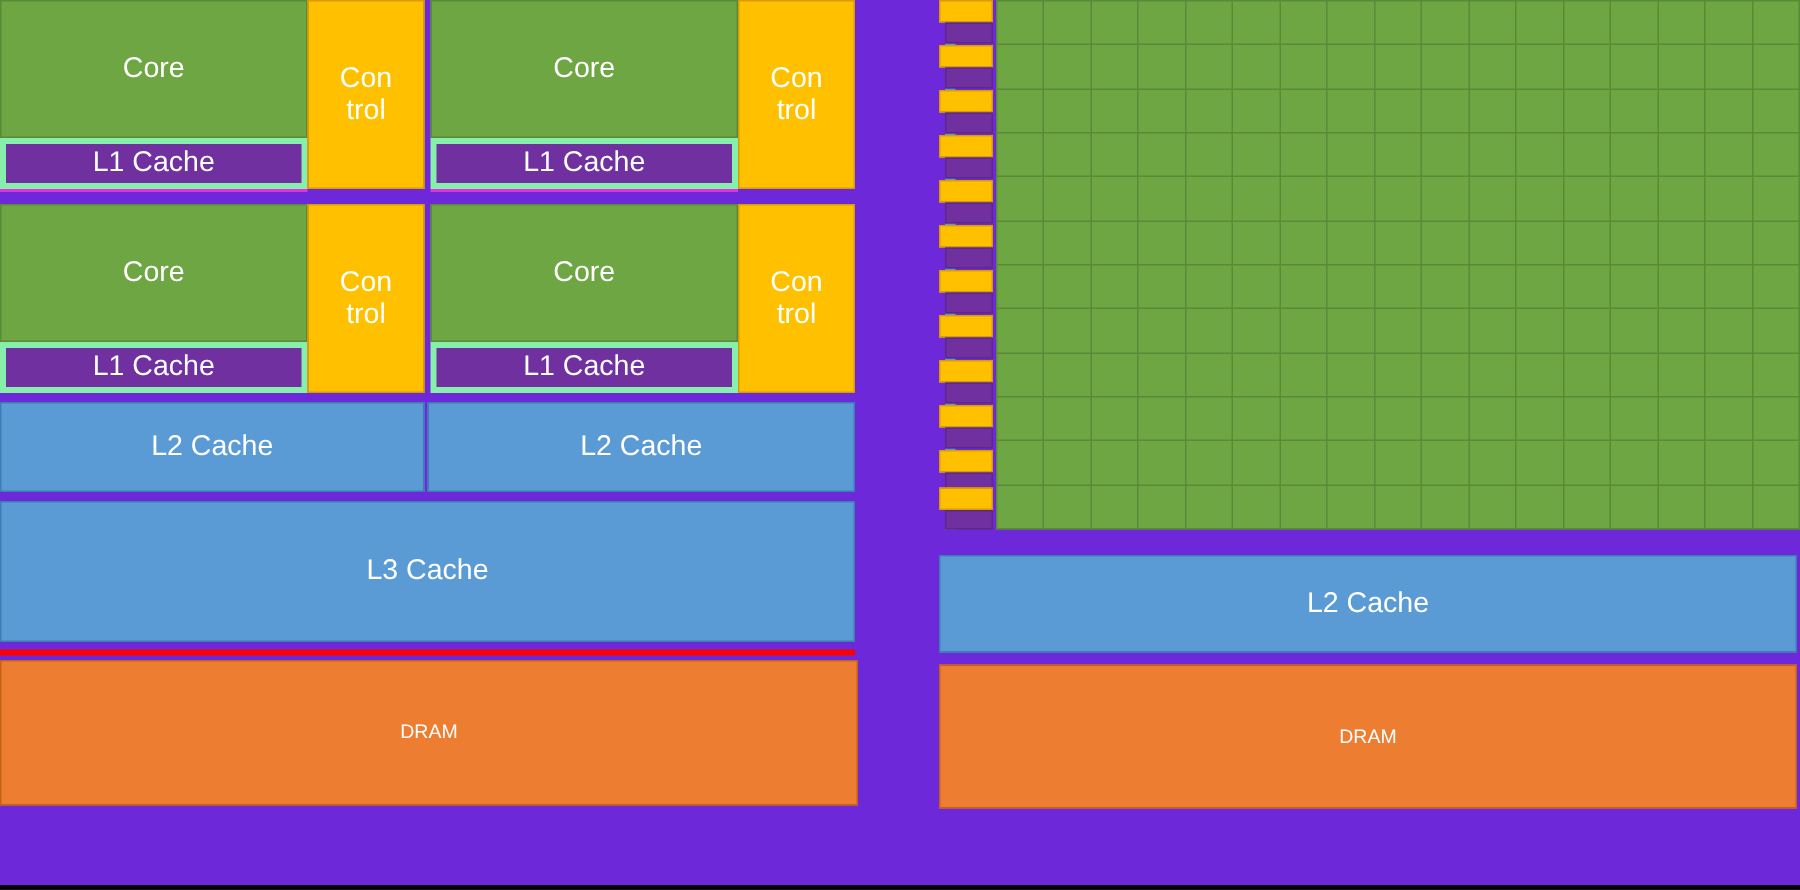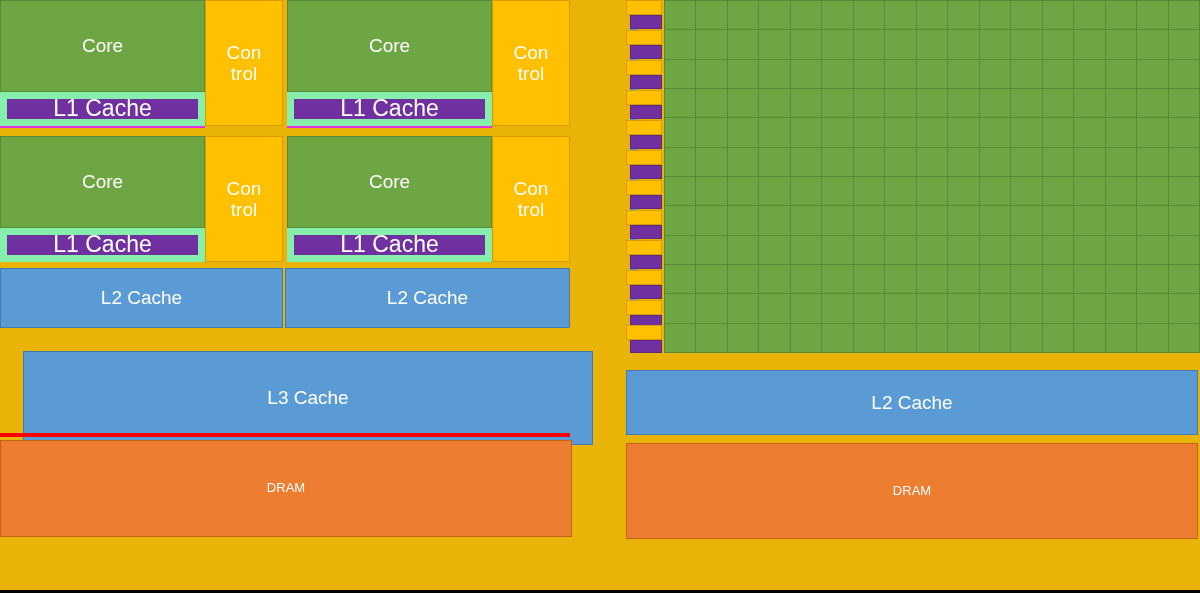--- a/index.html
+++ b/index.html
@@ -14,21 +14,21 @@
     overflow: hidden;
     font-family: "Liberation Sans", sans-serif;
     position: relative;
   }
 
   .stage {
     position: absolute;
     left: 0; top: 0;
     width: 1200px;
     height: 590px;
-    background: #eab308;
+    background: #6d28d9;
   }
 
   
   .blk {
     position: absolute;
     box-sizing: border-box;
     display: flex;
     align-items: center;
     justify-content: center;
     color: #ffffff;
@@ -38,22 +38,22 @@
     overflow: hidden;
   }
 
   .core {
     background: #6FA644;
     border: 1px solid #5A8A36;
     font-size: 19px;
   }
   .l1 {
     background: #7030A0;
-    border: 7px solid #86efac;
-    font-size: 23px;
+    border: 4px solid #86efac;
+    font-size: 19px;
   }
   .ctrl {
     background: #FFC000;
     border: 1px solid #D99C00;
     font-size: 19px;
   }
   .l2, .l3 {
     background: #5B9BD5;
     border: 1px solid #3E7CB4;
     font-size: 19px;
@@ -132,21 +132,21 @@
 trol</div>
 
     <div class="blk core" style="left:287px; top:136px; width:205px; height:92px;">Core</div>
     <div class="blk l1" style="left:287px; top:228px; width:205px; height:34px;">L1 Cache</div>
     <div class="blk ctrl" style="left:492px; top:136px; width:78px; height:126px;">Con
 trol</div>
 
     <div class="blk l2" style="left:0px; top:268px; width:283px; height:60px;">L2 Cache</div>
     <div class="blk l2" style="left:285px; top:268px; width:285px; height:60px;">L2 Cache</div>
 
-    <div class="blk l3" style="left:0px; top:351px; width:570px; height:94px;margin-left:23px;">L3 Cache</div>
+    <div class="blk l3" style="left:0px; top:334px; width:570px; height:94px;">L3 Cache</div>
     <div class="rule" style="left:0px; top:433px; width:570px; height:4px; background:#FF0000;"></div>
 
     <div class="blk dram" style="left:0px; top:440px; width:572px; height:97px;">DRAM</div>
   </div>
 
   <div style="position:absolute;left:624px;top:0px;width:576px;height:545px;">
 
     <div class="strip-edge" style="left:6px; top:0px; width:7px; height:353px;"></div>
 
     <div class="gpu-strips" style="left:0px; top:0px; width:38px; height:353px;">

